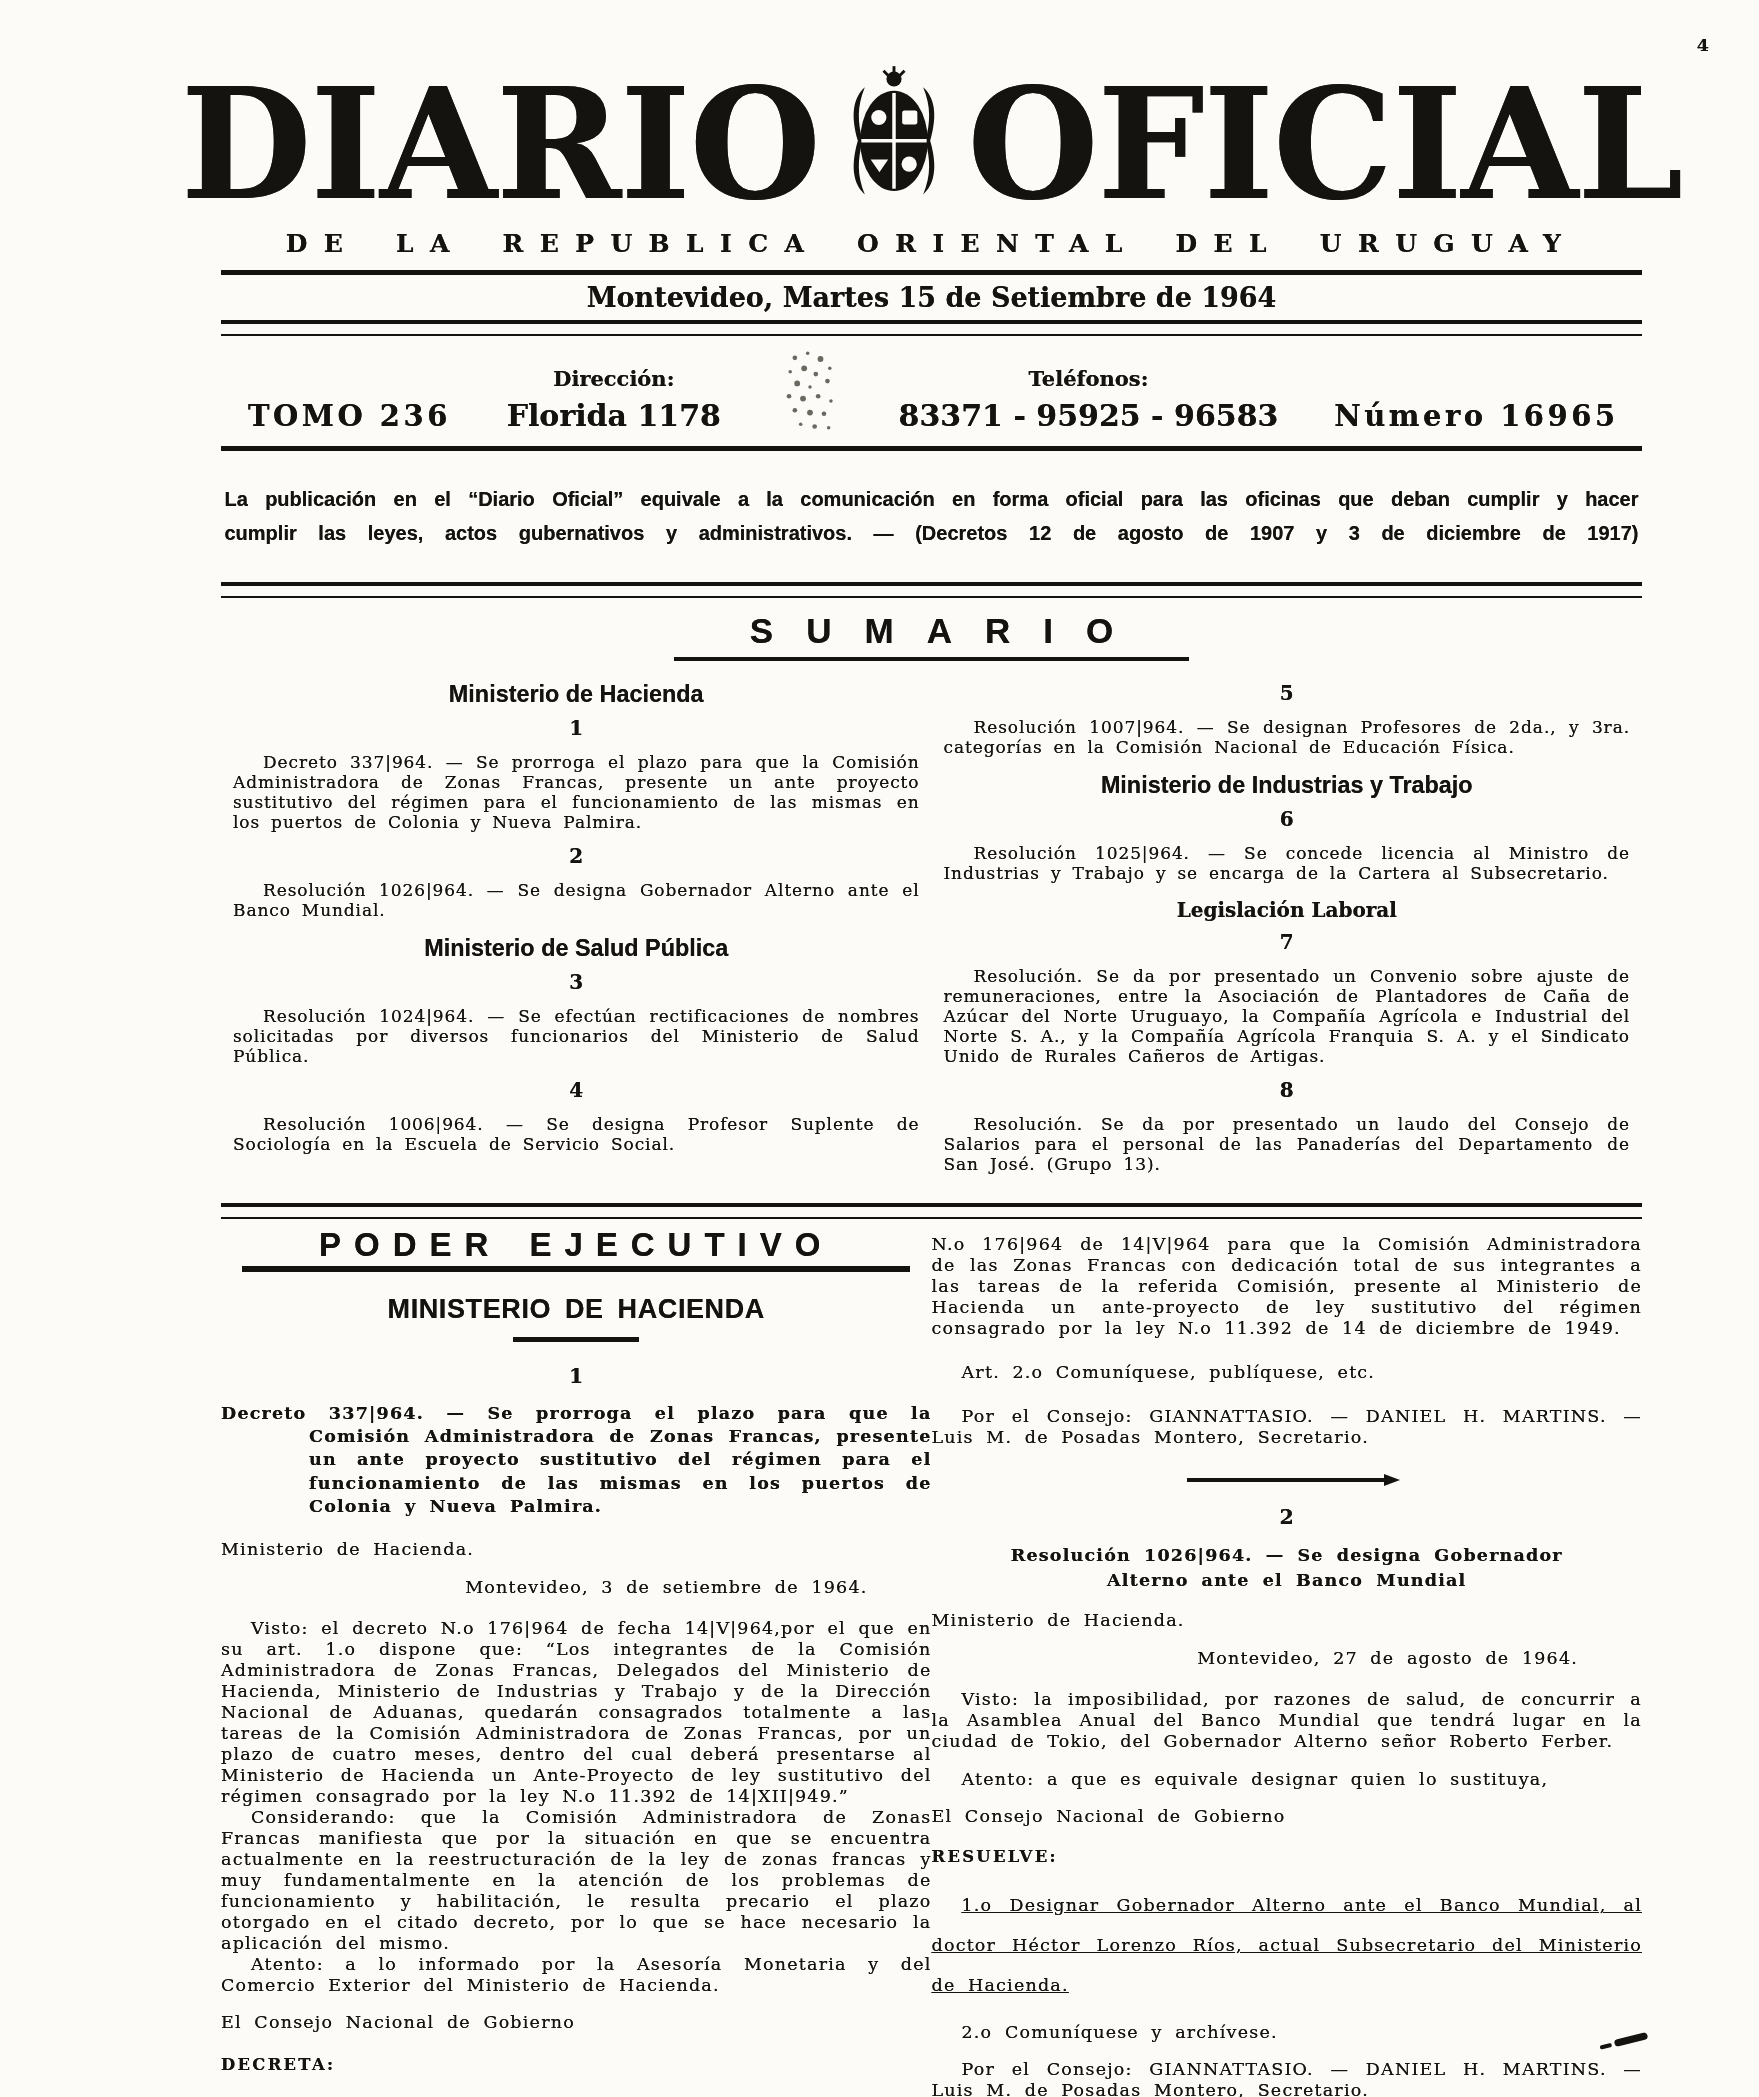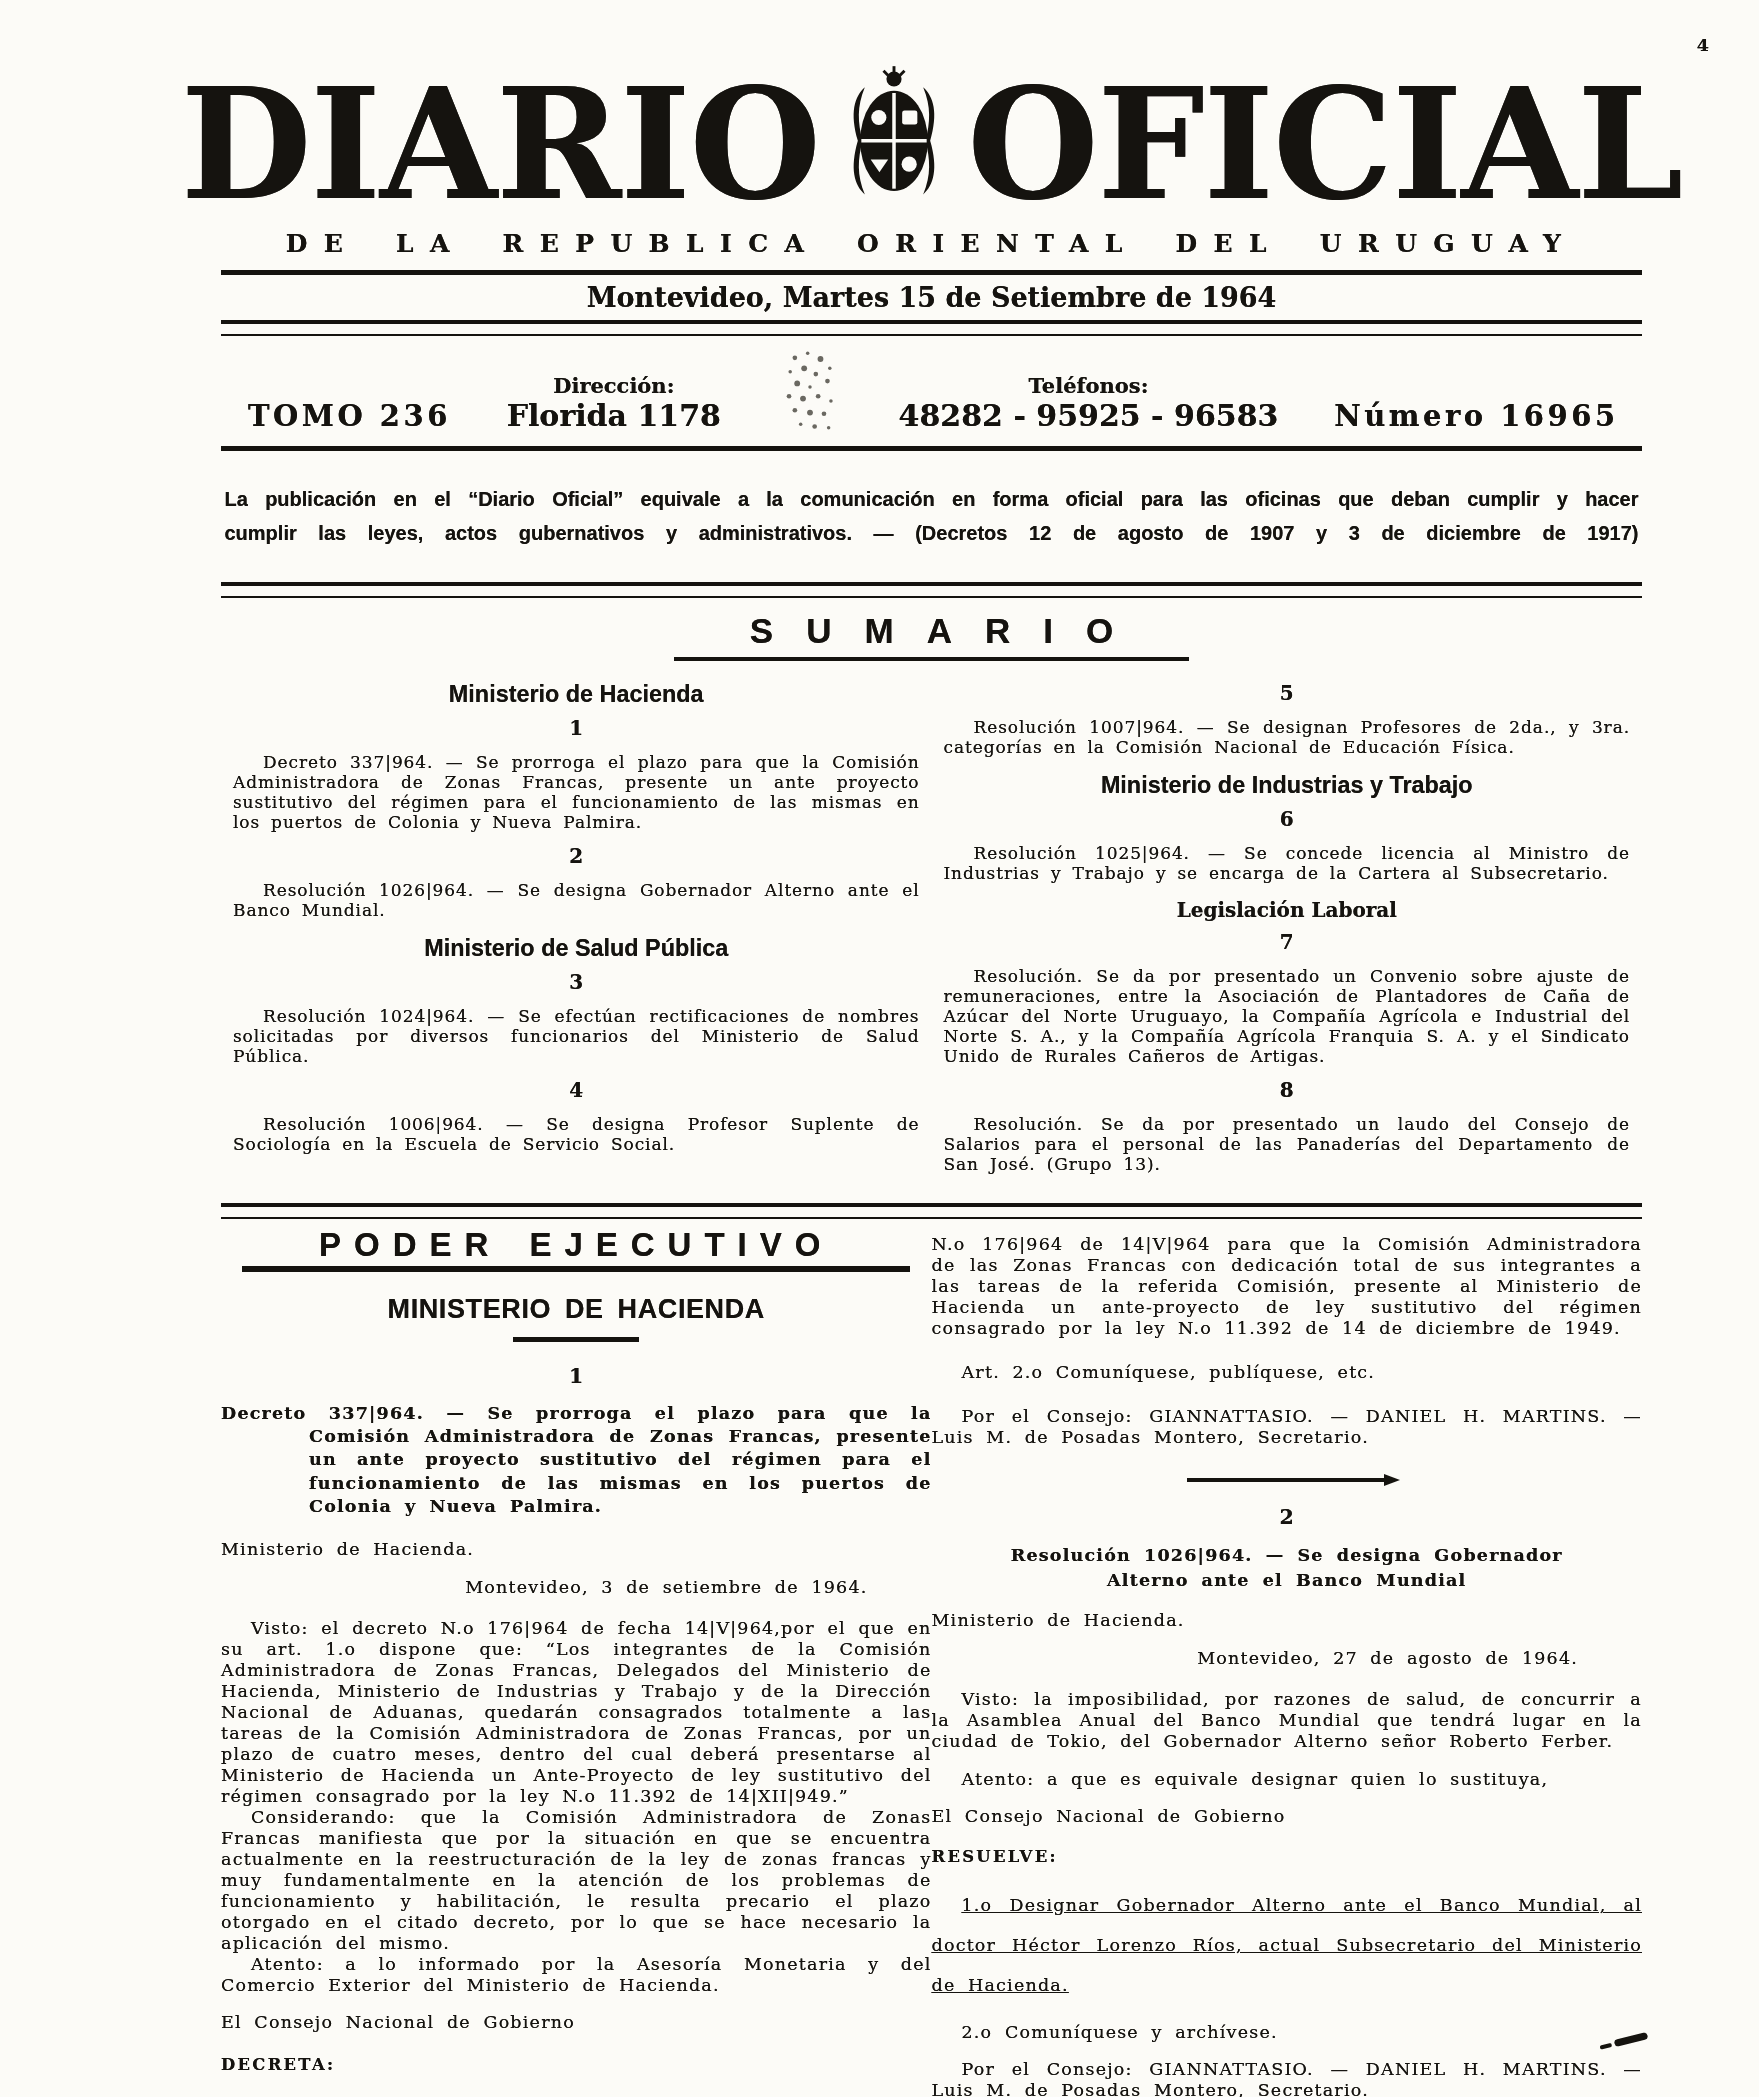--- a/index.html
+++ b/index.html
@@ -21,21 +21,21 @@
   .mast-sub{text-align:center;font-weight:bold;font-size:25px;letter-spacing:16.4px;word-spacing:11.7px;margin-top:15px;white-space:nowrap;}
   .rule{background:#15130f;border:0;}
   .rule-a{height:5.3px;margin-top:11.7px;}
   .top-dateline{text-align:center;font-weight:bold;font-size:27px;margin:7.6px 0 7px;}
   .rule-double{height:10px;border-top:4.1px solid #15130f;border-bottom:2.9px solid #15130f;}
 
   
   .info-row{display:flex;align-items:flex-end;justify-content:space-between;padding:8.2px 23.4px 13px 27px;}
   .tomo,.numero{font-weight:bold;font-size:29px;letter-spacing:3.5px;white-space:nowrap;}
   .info-block{text-align:center;}
-  .info-label{font-weight:bold;font-size:21px;}
+  .info-label{font-weight:bold;font-size:21px;margin-bottom:7px;}
   .info-value{font-weight:bold;font-size:30px;white-space:nowrap;}
   .stamp{width:66px;height:92px;opacity:.75;align-self:center;margin-bottom:-3.5px;}
   .rule-b{height:5.3px;}
   .notice{
     font-family:"Liberation Sans", sans-serif;font-weight:bold;
     font-size:20px;line-height:1.72;text-align:justify;text-align-last:justify;
     word-spacing:8.2px;padding:10.5px 3.5px 11.7px;
   }
 
   
@@ -150,21 +150,21 @@
                 <circle cx="56" cy="116" r="5"></circle>
               <circle cx="80" cy="118" r="4"></circle>
                 <circle cx="40" cy="136" r="3"></circle>
                 <circle cx="64" cy="140" r="4"></circle>
                 <circle cx="88" cy="142" r="3"></circle>
             </g>
           </svg>
         </div>
         <div class="info-block">
           <div class="info-label">Teléfonos:</div>
-          <div class="info-value">48282 - 95925 - 96583</div>
+          <div class="info-value">83371 - 95925 - 96583</div>
         </div>
         <div class="numero">Número 16965</div>
       </div>
 
       <div class="rule rule-b"></div>
       <p class="notice">La publicación en el “Diario Oficial” equivale a la comunicación en forma oficial para las oficinas que deban cumplir y hacer cumplir las leyes, actos gubernativos y administrativos. — (Decretos 12 de agosto de 1907 y 3 de diciembre de 1917)</p>
       <div class="rule-double"></div>
     </header>
 
     <section>

